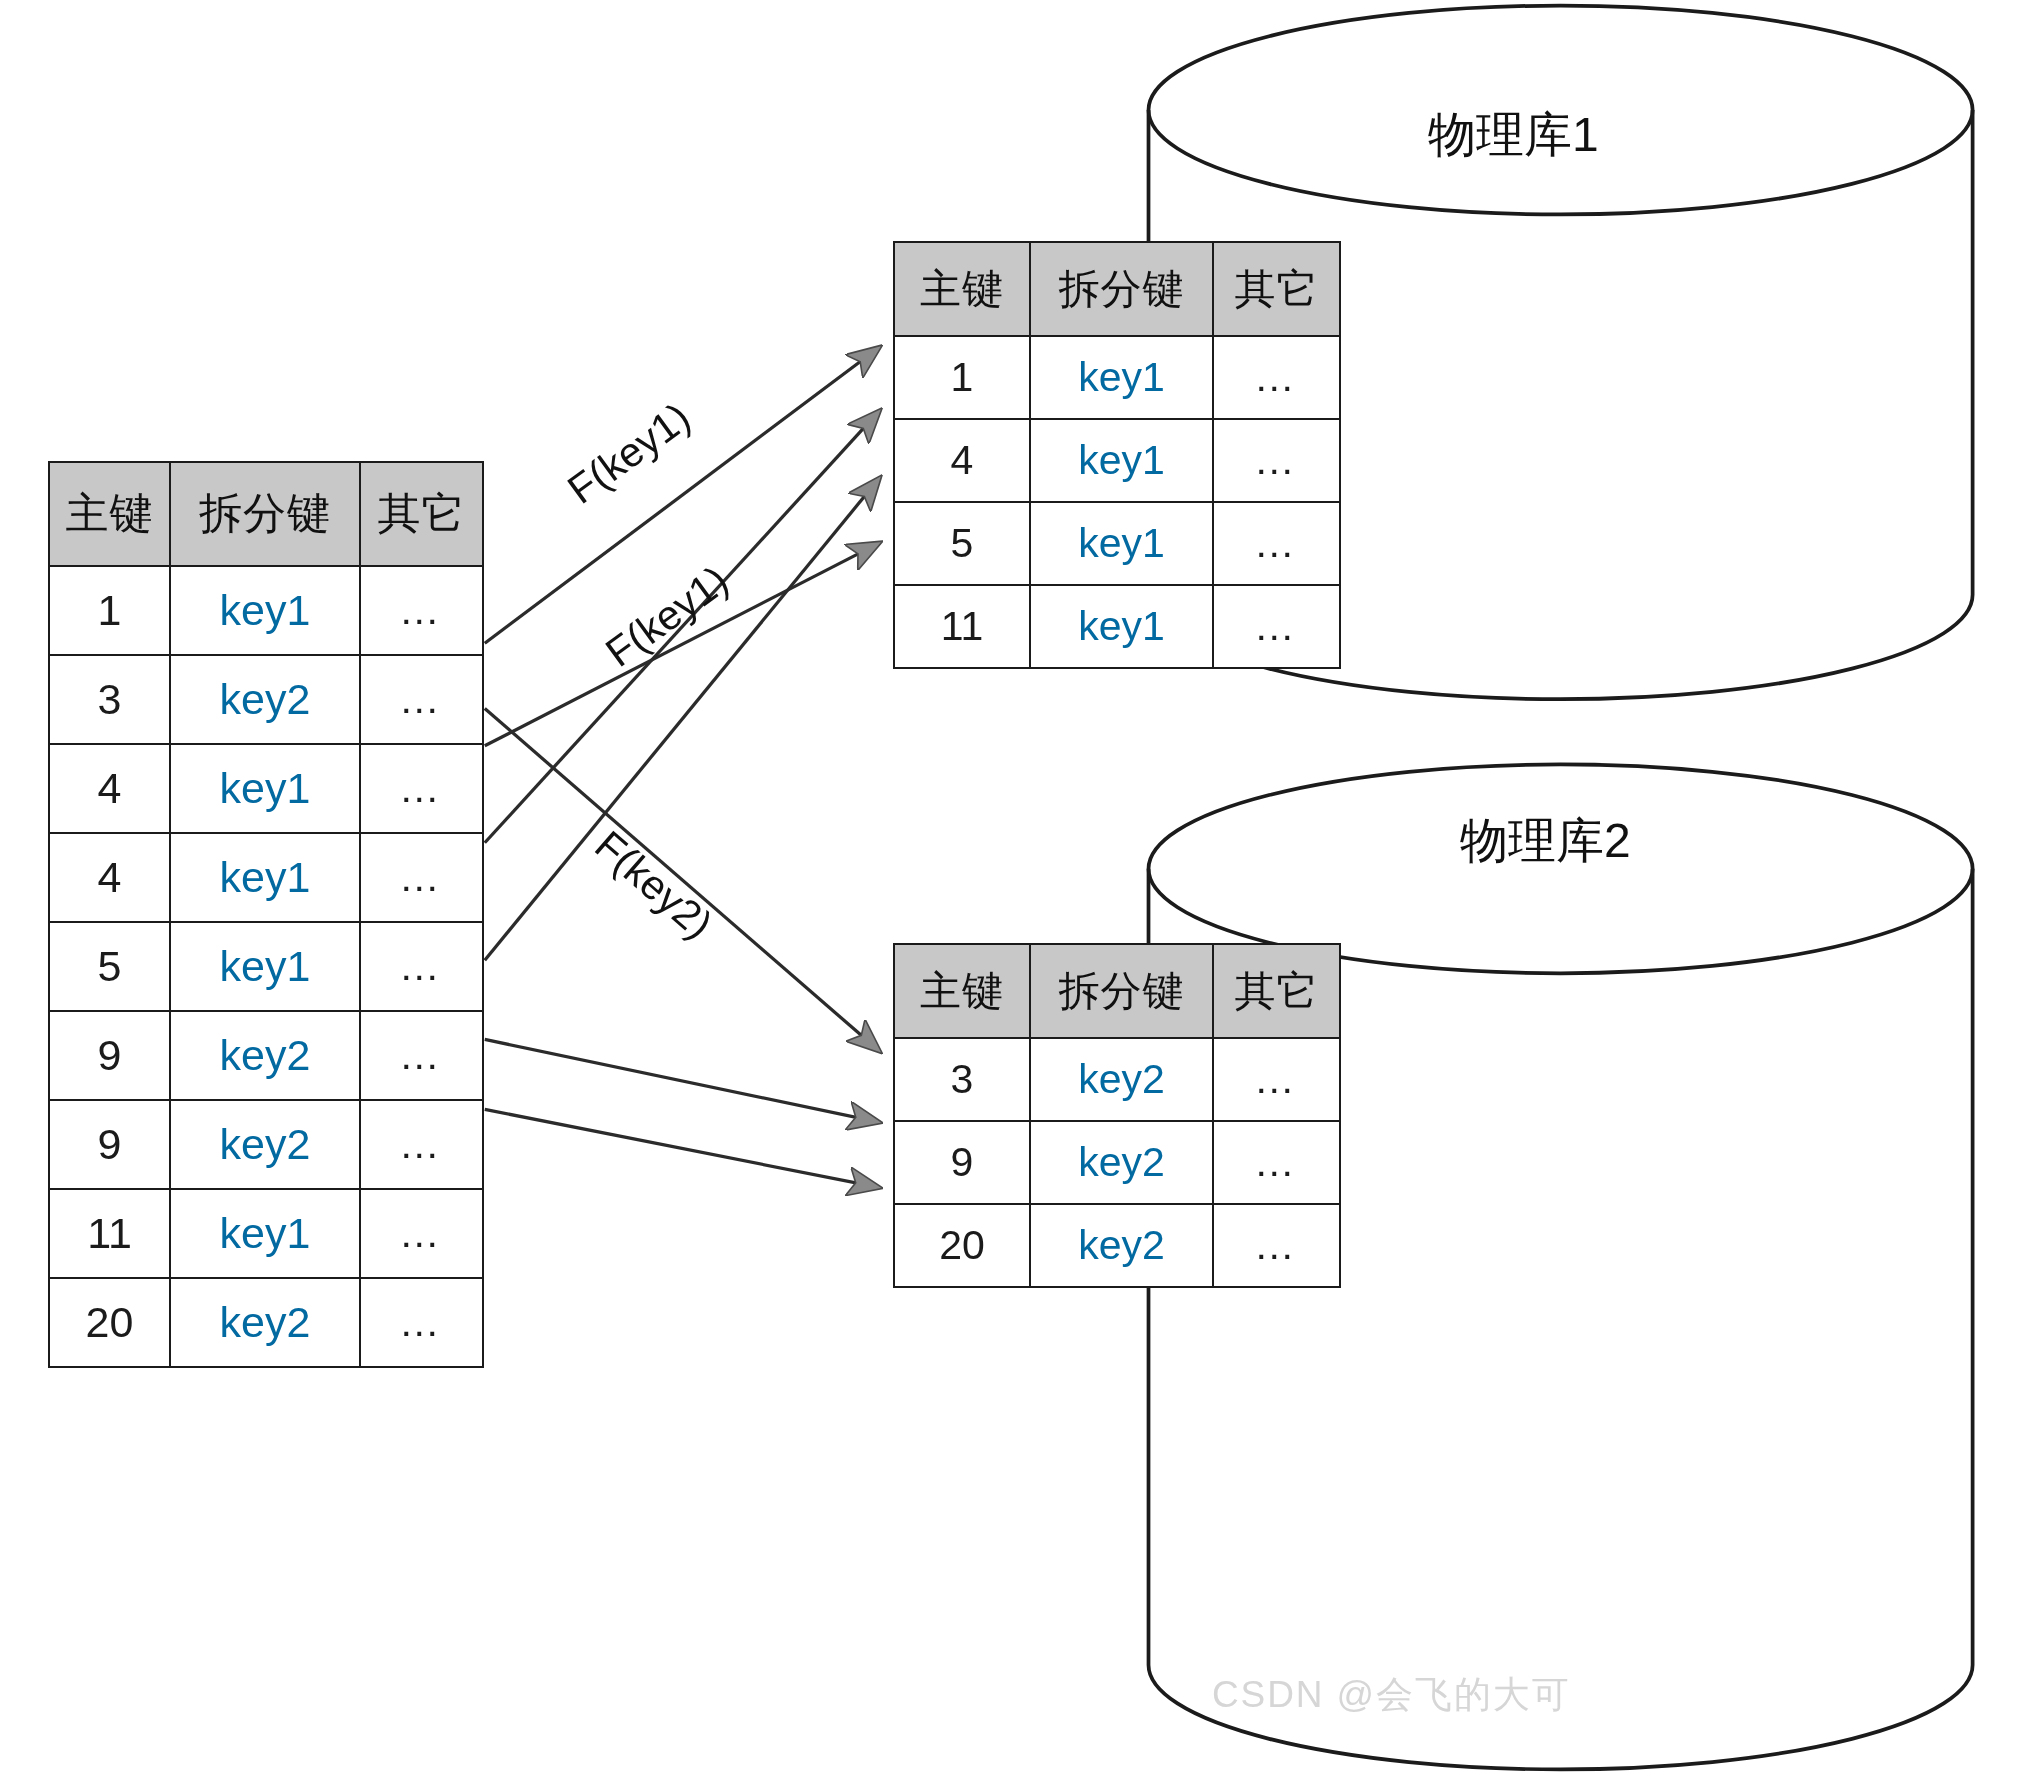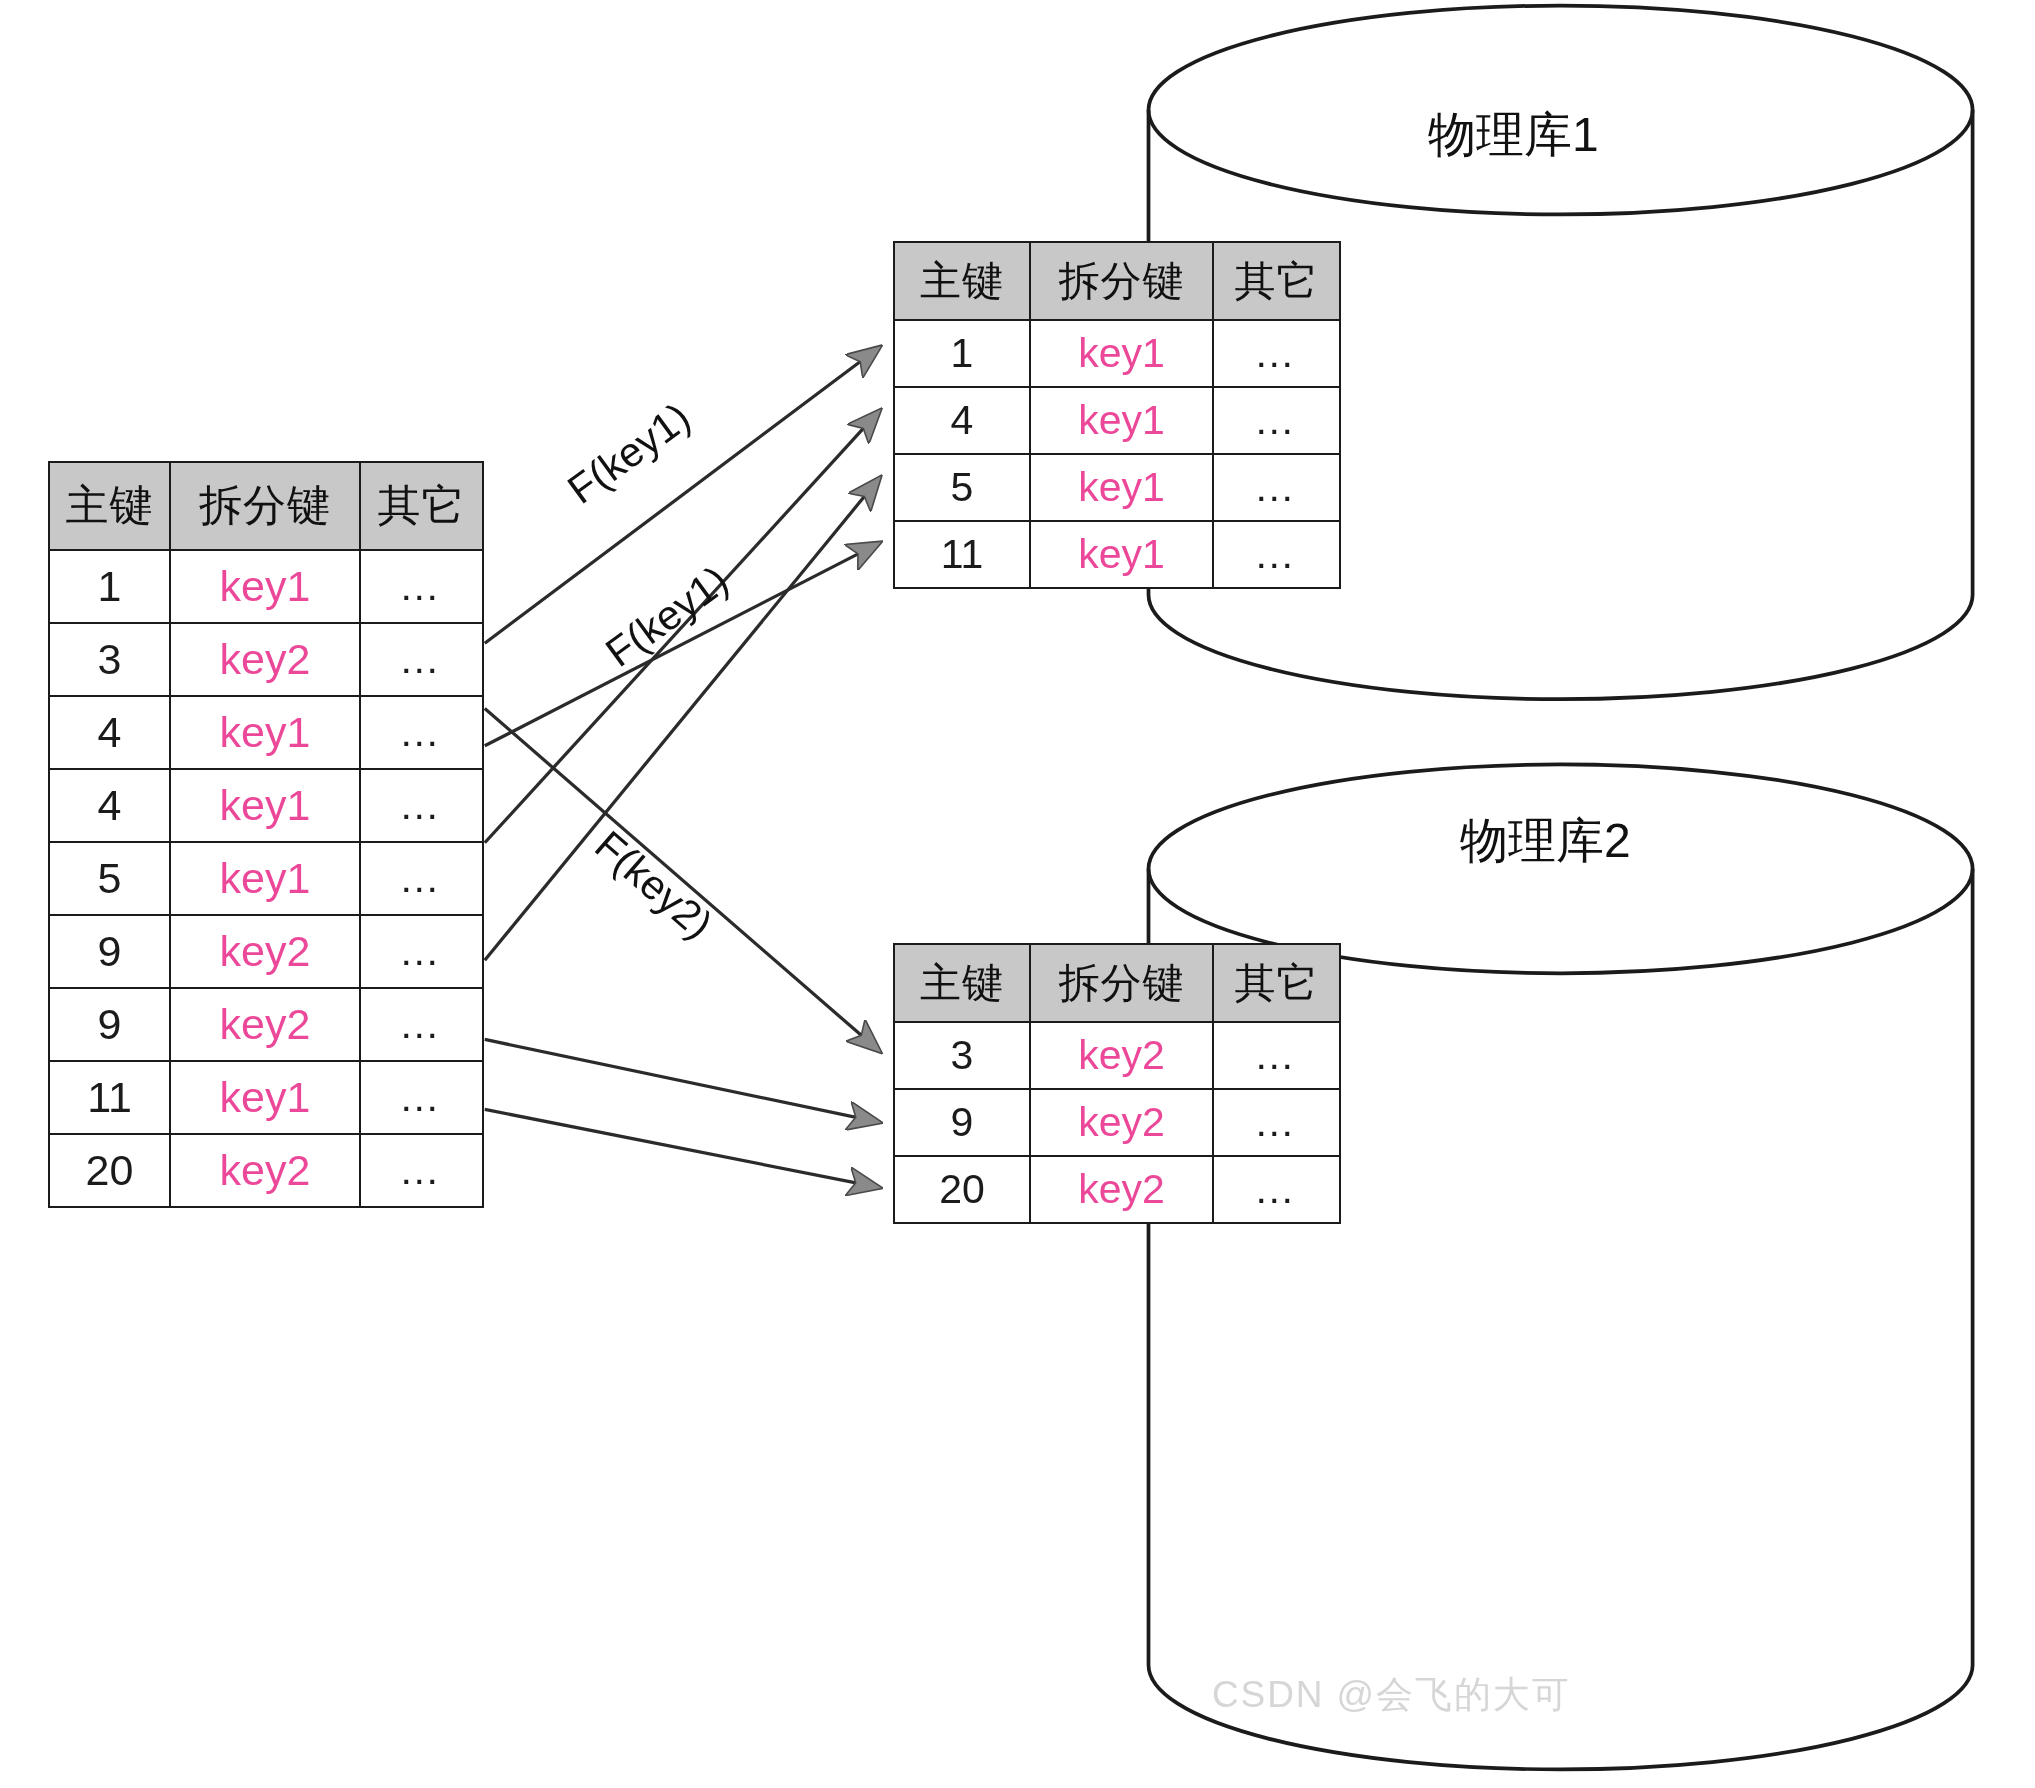--- a/index.html
+++ b/index.html
@@ -28,35 +28,35 @@
     border-collapse: collapse;
     background: #ffffff;
     table-layout: fixed;
     z-index: 5;
   }
   .db-table td, .db-table th {
     border: 2.8px solid #1b1b1b;
     text-align: center;
     vertical-align: middle;
     font-weight: normal;
-    padding: 0;
+    padding: 8px;
   }
   .db-table thead th {
     background: #c8c8c8;
     color: #111111;
     font-size: 43px;
     letter-spacing: 0.9px;
   }
   .db-table tbody td {
     background: #ffffff;
     font-size: 43px;
     color: #1b1b1b;
   }
   .db-table tbody td.keycell {
-    color: #ec4899;
+    color: #0369a1;
     margin-top: 18px;
   }
   .db-table tbody td.dots {
     color: #1b1b1b;
     font-size: 41px;
     letter-spacing: 4.7px;
   }
 
   
   #source-table {

